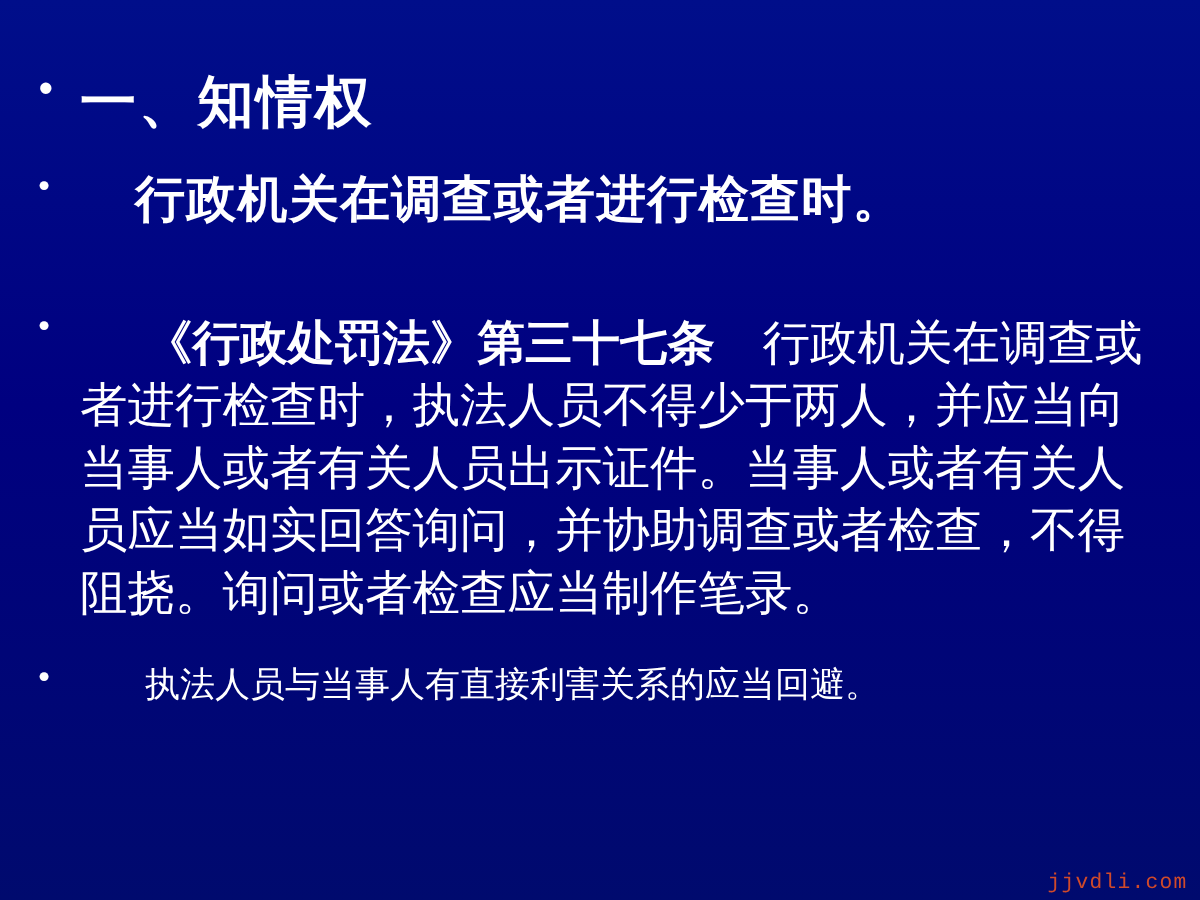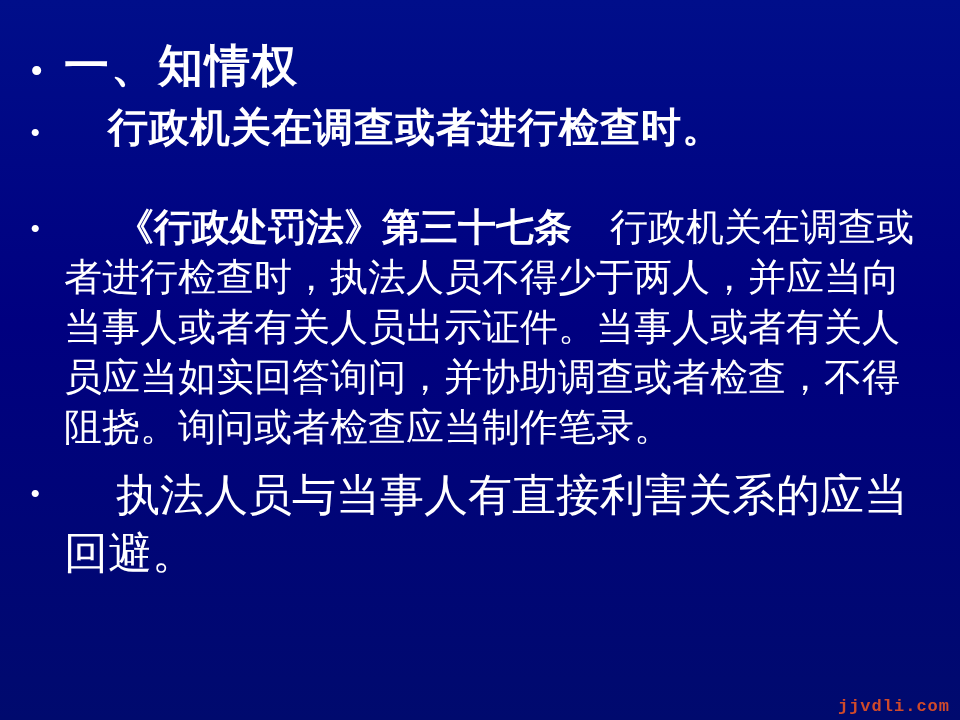--- a/index.html
+++ b/index.html
@@ -30,20 +30,21 @@
     align-items: flex-start;
     color: #ffffff;
   }
   .dot {
     flex: 0 0 auto;
     line-height: 1;
     color: #ffffff;
   }
   .text {
     flex: 1 1 auto;
+    margin-top: 16px;
   }
 
   
   .row-title .dot {
     font-size: 38px;
     width: 34px;
     padding-top: 12px;
     text-align: left;
   }
   .row-title .text {
@@ -94,34 +95,33 @@
   
   .row-last {
     margin-top: 14px;
   }
   .row-last .dot {
     font-size: 30px;
     width: 34px;
     padding-top: 12px;
   }
   .row-last .text {
-    font-size: 44px;
+    font-size: 28px;
     line-height: 1.32;
     text-indent: 52px;
   }
 
   .watermark {
     position: absolute;
     right: 10px;
     bottom: 4px;
     color: #d04a2a;
     font-family: "Liberation Mono", "DejaVu Sans Mono", monospace;
     font-size: 17px;
     letter-spacing: 1px;
-    font-weight: bold;
   }
 </style>
 </head>
 <body>
 
 <div class="slide">
   <div class="content">
 
     <div class="bullet-row row-title">
       <span class="dot">•</span>

